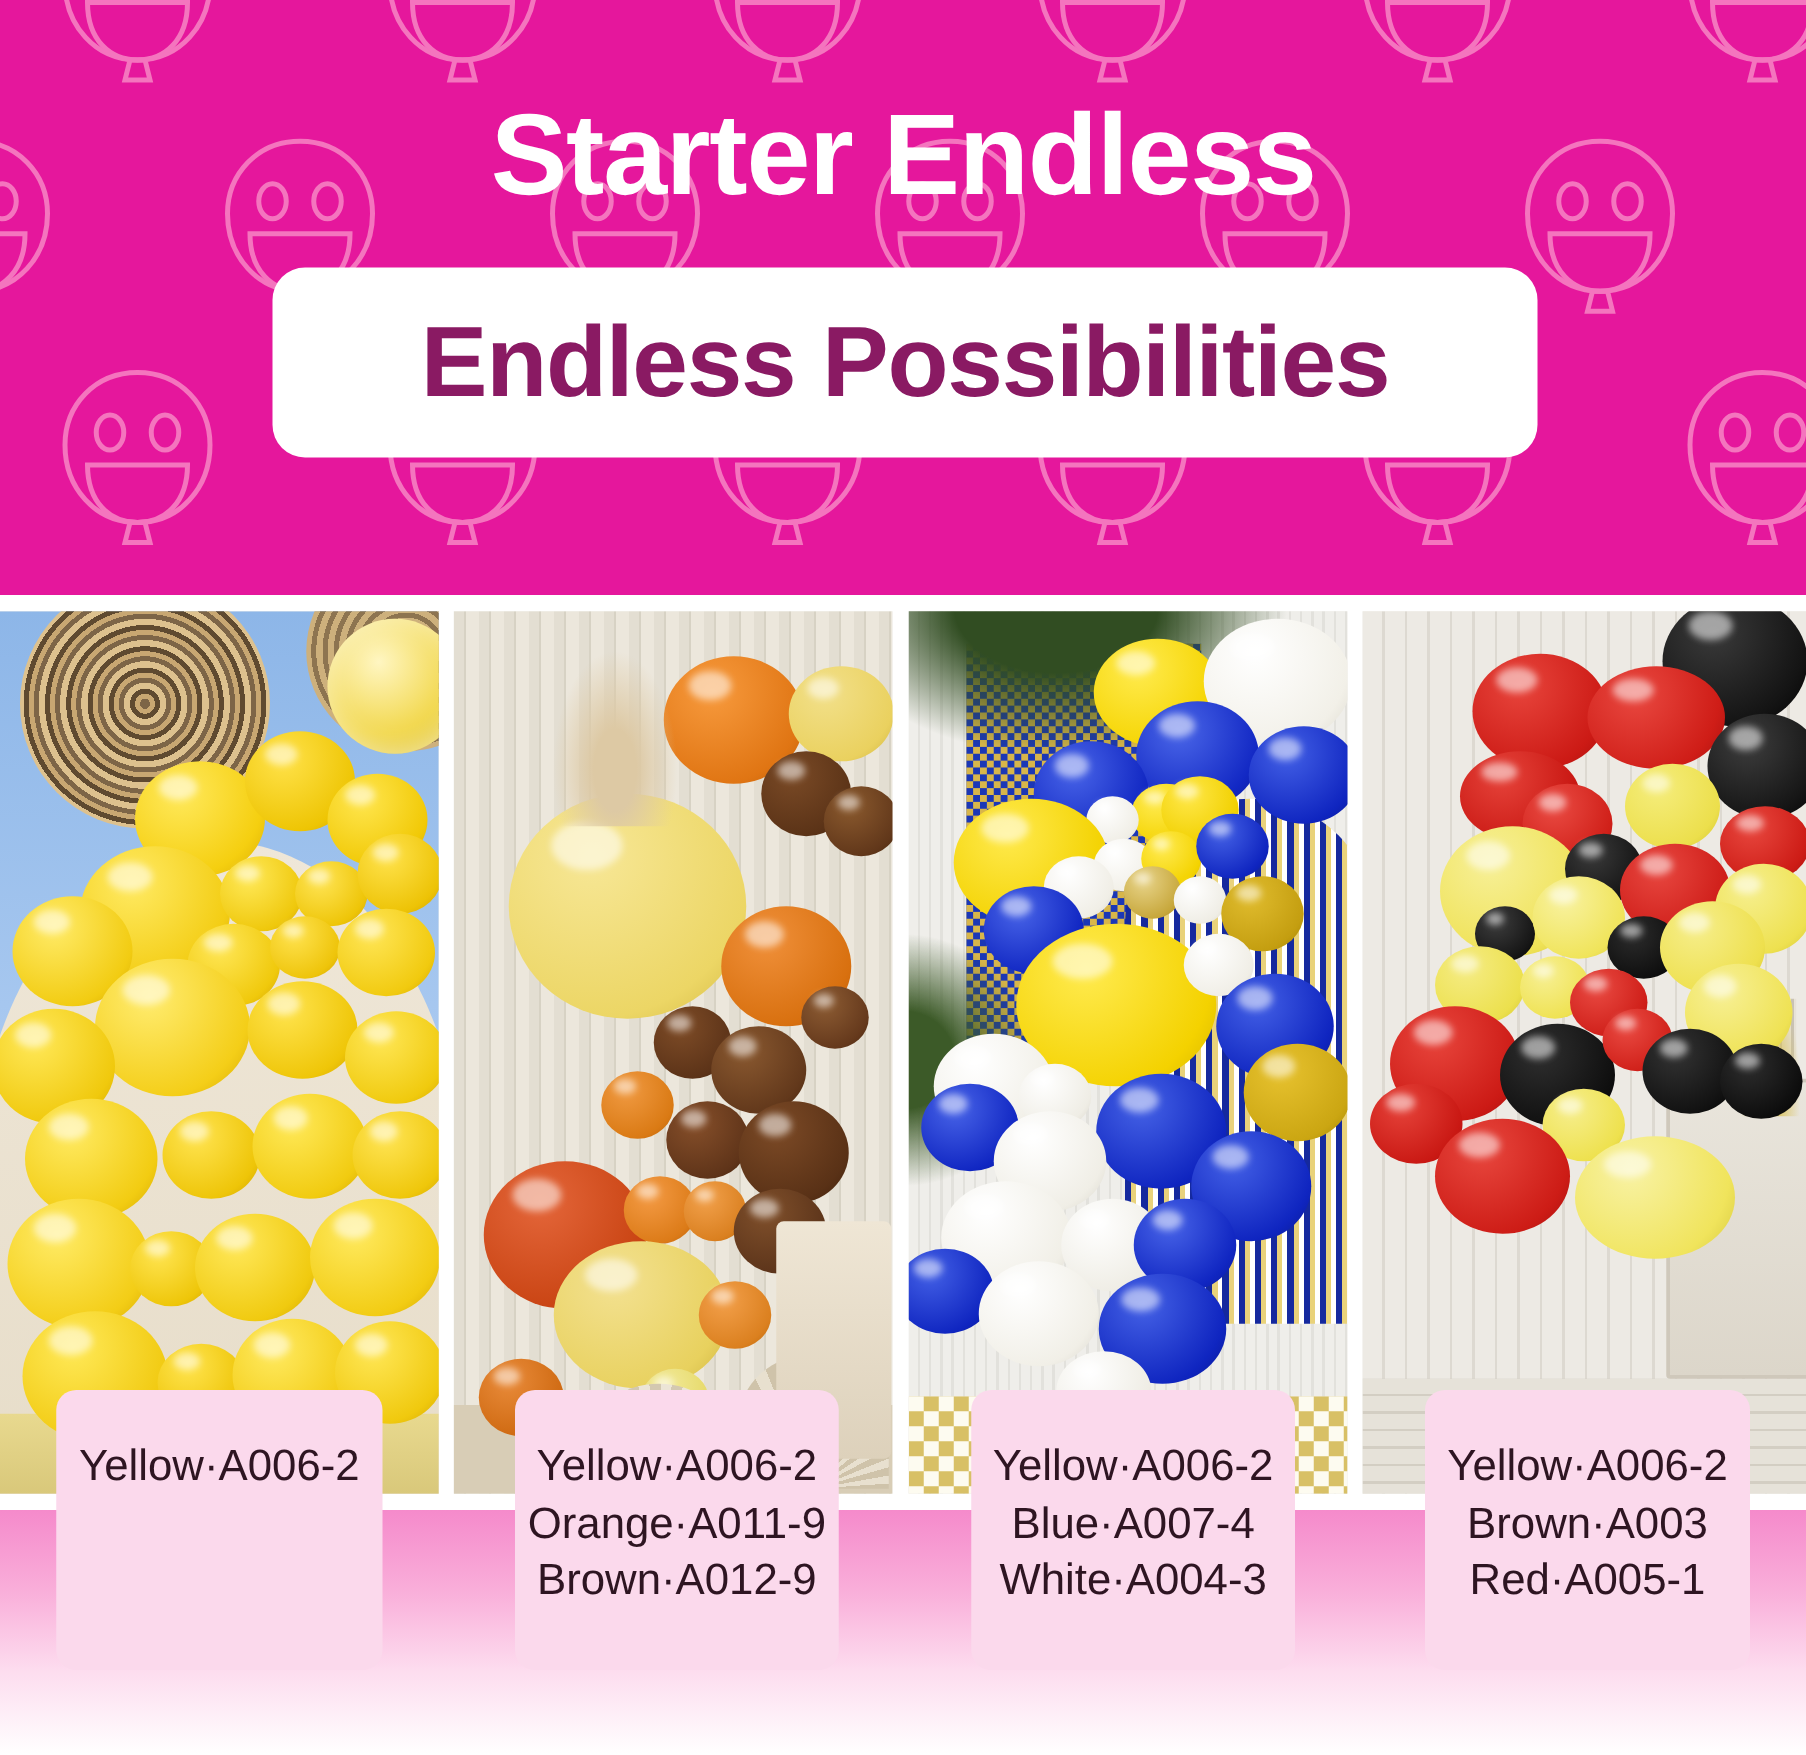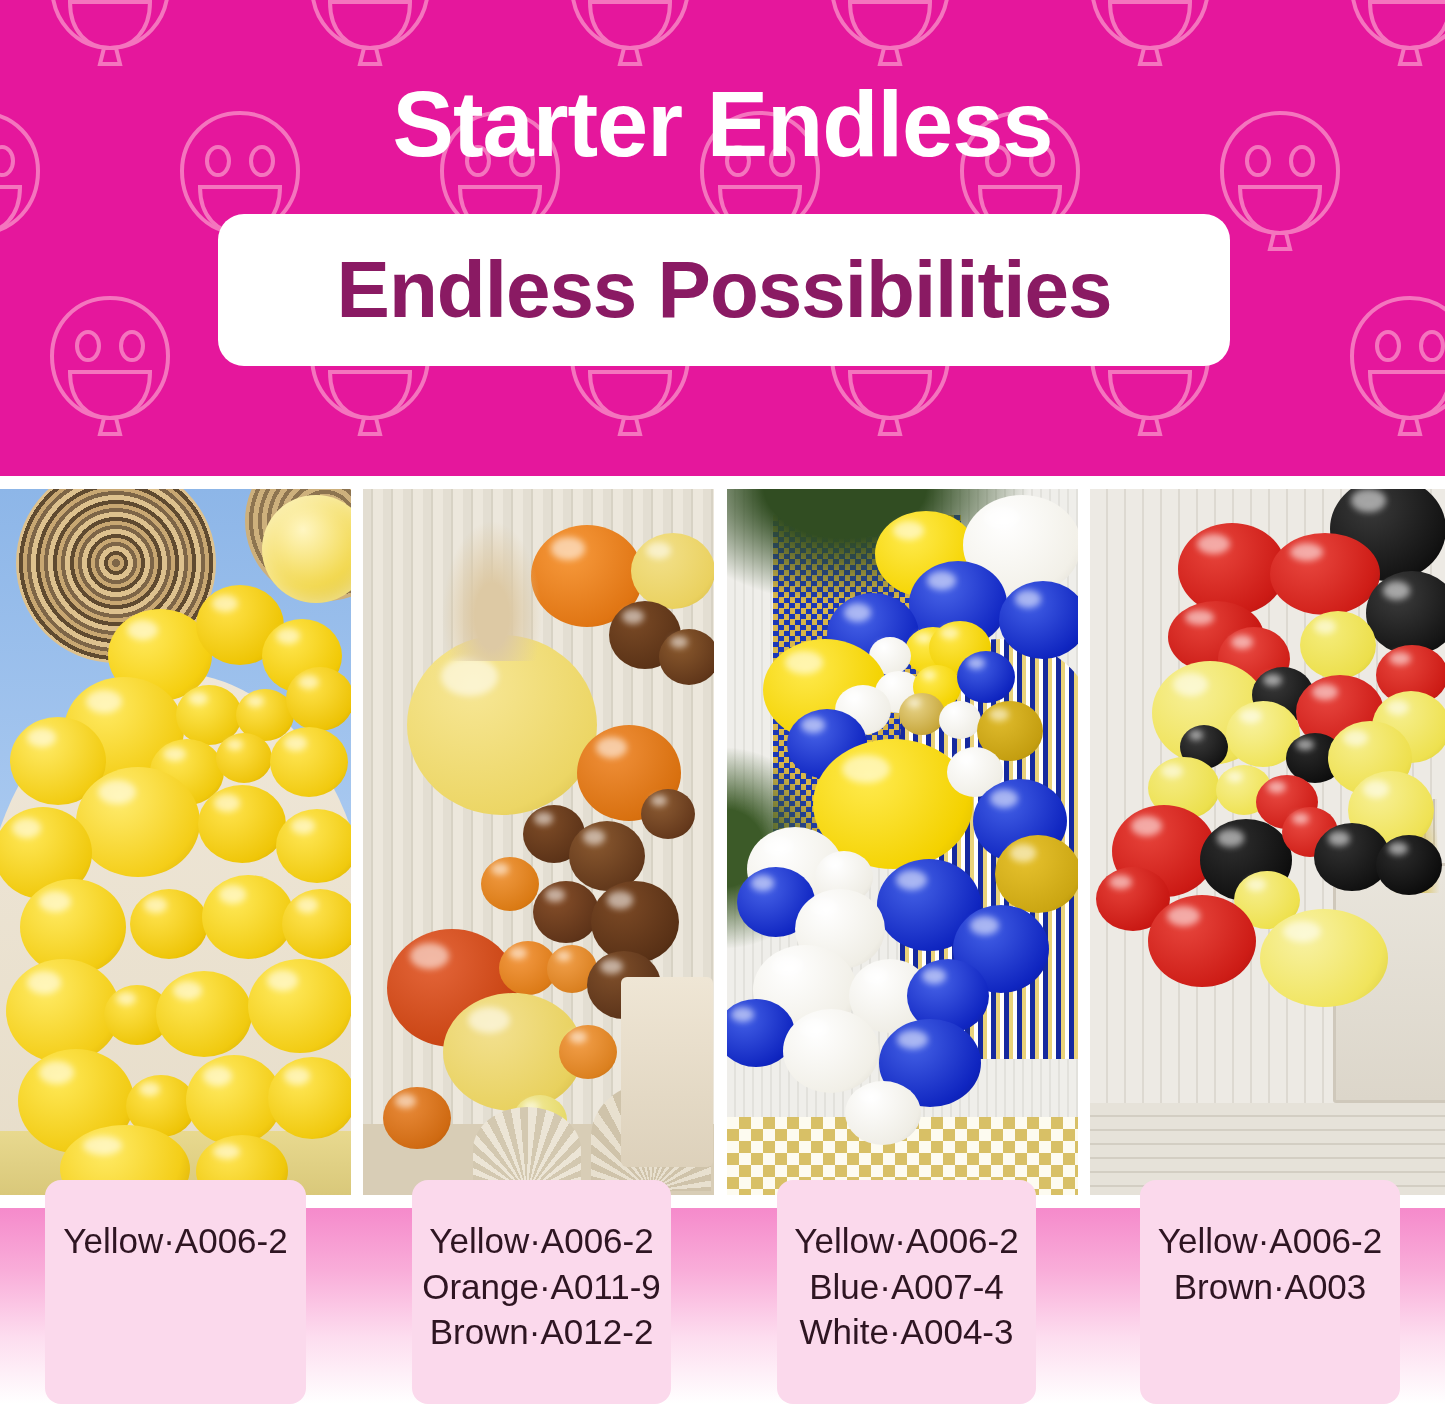--- a/index.html
+++ b/index.html
@@ -99,21 +99,21 @@
   .p4 .books{ position:absolute; right:8px; bottom:calc(13% + 240px); width:74px; height:64px;
     background:repeating-linear-gradient(90deg,#e7e2d7 0 7px,#c9c2b4 7px 9px); }
   .p4 .pampas{ position:absolute; right:2px; bottom:calc(13% + 210px); width:54px; height:110px;
     background:radial-gradient(ellipse at 50% 80%, #d9c25d 0 18%, rgba(217,194,93,0) 64%); }
 
   
   .band{
     position:absolute; left:0; top:1208px; width:1445px; height:196px;
     background:linear-gradient(180deg,#F58ACB 0%,#F9ADD9 32%,#FDDDEF 66%,#ffffff 100%);
   }
-  .cards{ position:absolute; left:0; top:1180px; width:1445px; height:224px; }
+  .cards{ position:absolute; left:0; top:1112px; width:1445px; height:224px; }
   .card{
     position:absolute; top:0; height:224px;
     background:#FBD9EC; border-radius:16px;
     padding-top:38px;
     display:flex; flex-direction:column; align-items:center;
     font-size:35px; color:#2E1522; line-height:1.30;
     white-space:nowrap;
   }
   .c1{ left:45px;   width:261px; }
   .c2{ left:412px;  width:259px; }
@@ -327,24 +327,25 @@
 
 <div class="band"></div>
 
 <div class="cards">
   <div class="card c1">
     <span class="line">Yellow·A006-2</span>
   </div>
   <div class="card c2">
     <span class="line">Yellow·A006-2</span>
     <span class="line">Orange·A011-9</span>
-    <span class="line">Brown·A012-2</span>
+    <span class="line">Brown·A012-9</span>
   </div>
   <div class="card c3">
     <span class="line">Yellow·A006-2</span>
     <span class="line">Blue·A007-4</span>
     <span class="line">White·A004-3</span>
   </div>
   <div class="card c4">
     <span class="line">Yellow·A006-2</span>
     <span class="line">Brown·A003</span>
+    <span class="line">Red·A005-1</span>
   </div>
 </div>
 
 </body></html>

